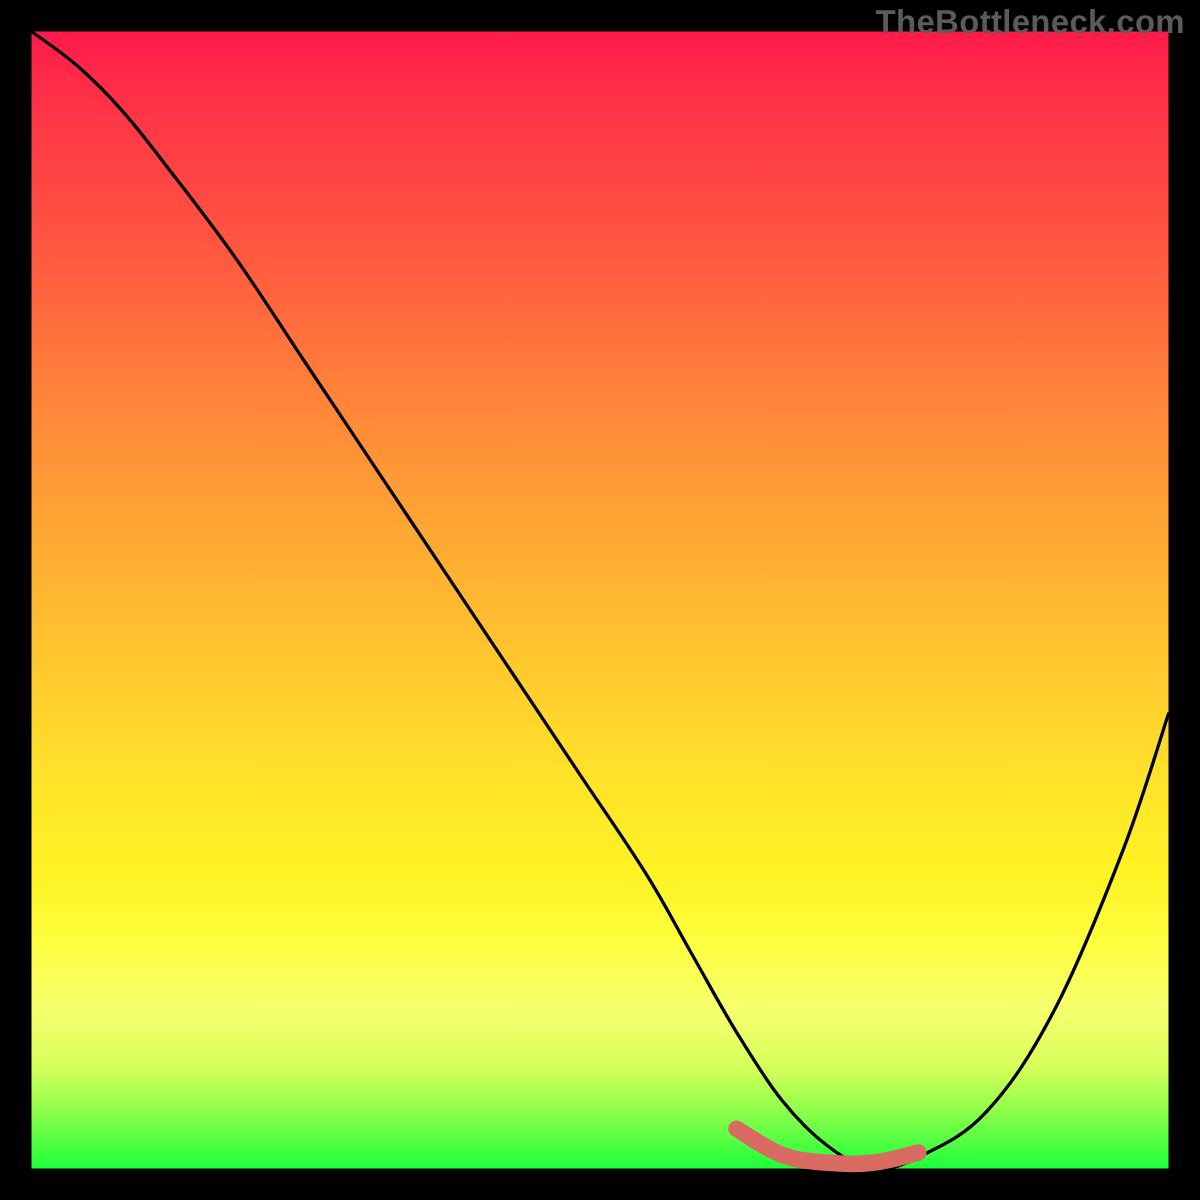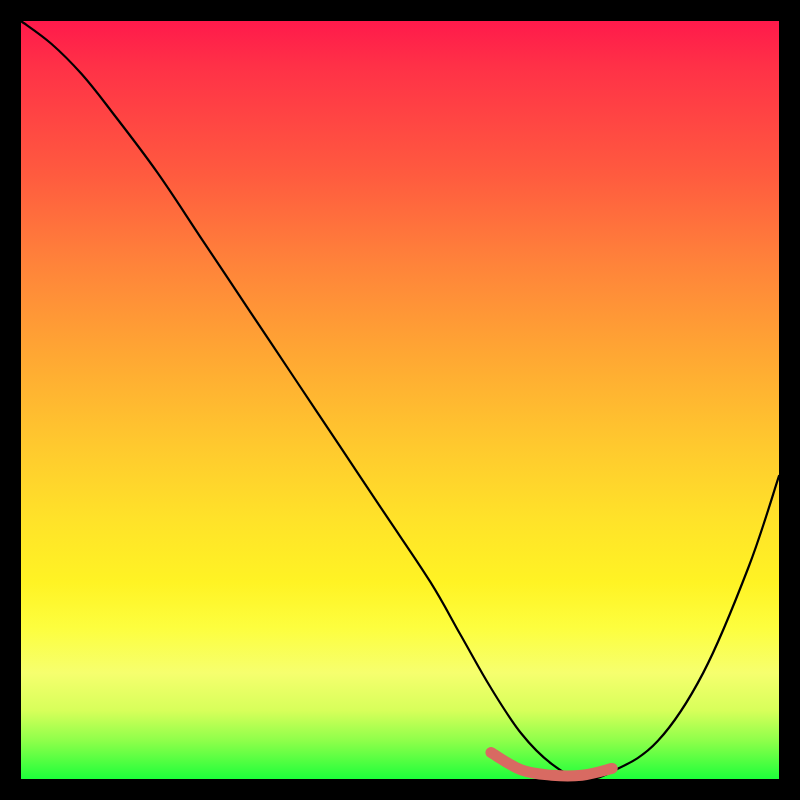--- a/index.html
+++ b/index.html
@@ -74,20 +74,21 @@
     stroke-width: 11;
     stroke-linecap: round;
     stroke-linejoin: round;
   }
 </style>
 </head>
 <body>
 
 <div class="frame">
 
+  <div class="watermark">TheBottleneck.com</div>
 
   <div class="plot-area">
     <div class="gradient-bg"></div>
 
     <svg class="curve" viewBox="0 0 758 758" preserveAspectRatio="none">
 
       <path id="main-curve" class="line-path" d="M 0 0 C 5.4576 4.093200000000001, 19.4048 13.18920000000002, 30.32 22.74000000000001 C 41.2352 32.2908, 49.7248 40.78039999999994, 60.64 53.059999999999945 C 71.5552 65.33959999999995, 77.316 73.22280000000002, 90.96 90.96000000000004 C 104.60399999999998 108.69720000000005, 120.0672 128.40520000000004, 136.44 151.60000000000002 C 152.81279999999998 174.7948, 165.54719999999998 195.26080000000005, 181.92 219.82000000000005 C 198.2928 244.37920000000005, 211.0272 263.48080000000004, 227.4 288.04 C 243.77280000000002 312.5992, 256.5072 331.7008, 272.88 356.26 C 289.2528 380.81919999999997, 301.98720000000003 399.92080000000004, 318.36 424.48 C 334.7328 449.0392, 347.4672 468.1408, 363.84 492.7 C 380.21279999999996 517.2592, 395.67600000000004 539.0895999999999, 409.32000000000005 560.92 C 422.96400000000006 582.7504, 428.7248 594.8784, 439.64 613.98 C 450.55519999999996 633.0816, 459.04479999999995 649.3027999999999, 469.96 667.04 C 480.8752 684.7772, 489.3648 698.876, 500.28000000000003 712.52 C 511.19520000000006 726.164, 519.6848 734.6536, 530.6 742.84 C 541.5152 751.0264000000001, 550.0047999999999 756.6356000000001, 560.92 758 C 571.8352 759.3643999999999, 577.596 757.242, 591.24 750.42 C 604.884 743.598, 620.3472 737.8372, 636.72 720.1 C 653.0928 702.3628, 665.8272000000001 683.2612, 682.2 651.88 C 698.5728 620.4988, 714.036 581.2343999999999, 727.68 545.76 C 741.324 510.2856, 752.5424 471.1728, 758 454.8"></path>
 
       <path id="accent-curve" class="accent-path" d="M 469.96 731.47 C 475.4176 734.60812, 489.3648 744.8108, 500.28000000000003 748.904 C 511.19520000000006 752.9972, 519.6848 753.2549200000001, 530.6 754.21 C 541.5152 755.16508, 550.0047999999999 755.4379600000001, 560.92 754.21 C 571.8352 752.98204, 585.7824 748.6159600000001, 591.24 747.388"></path>
     </svg>

